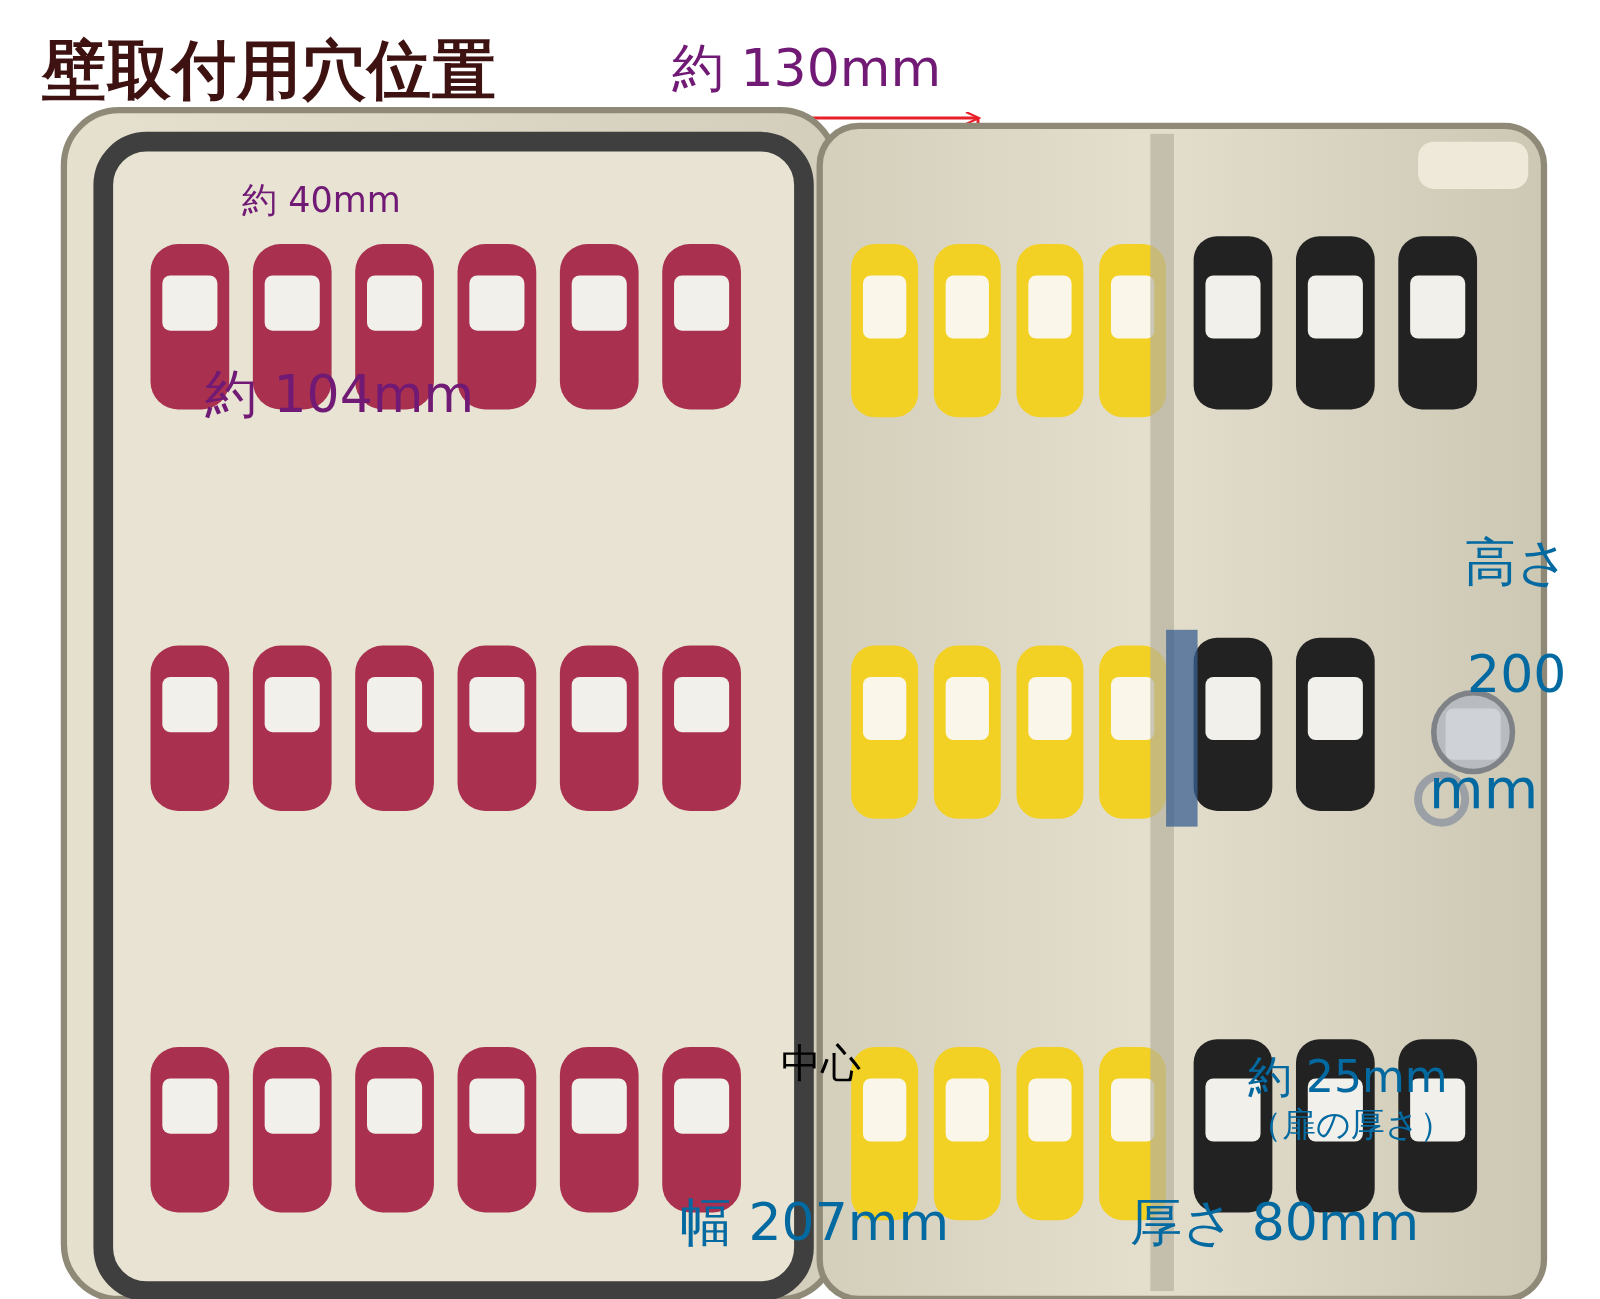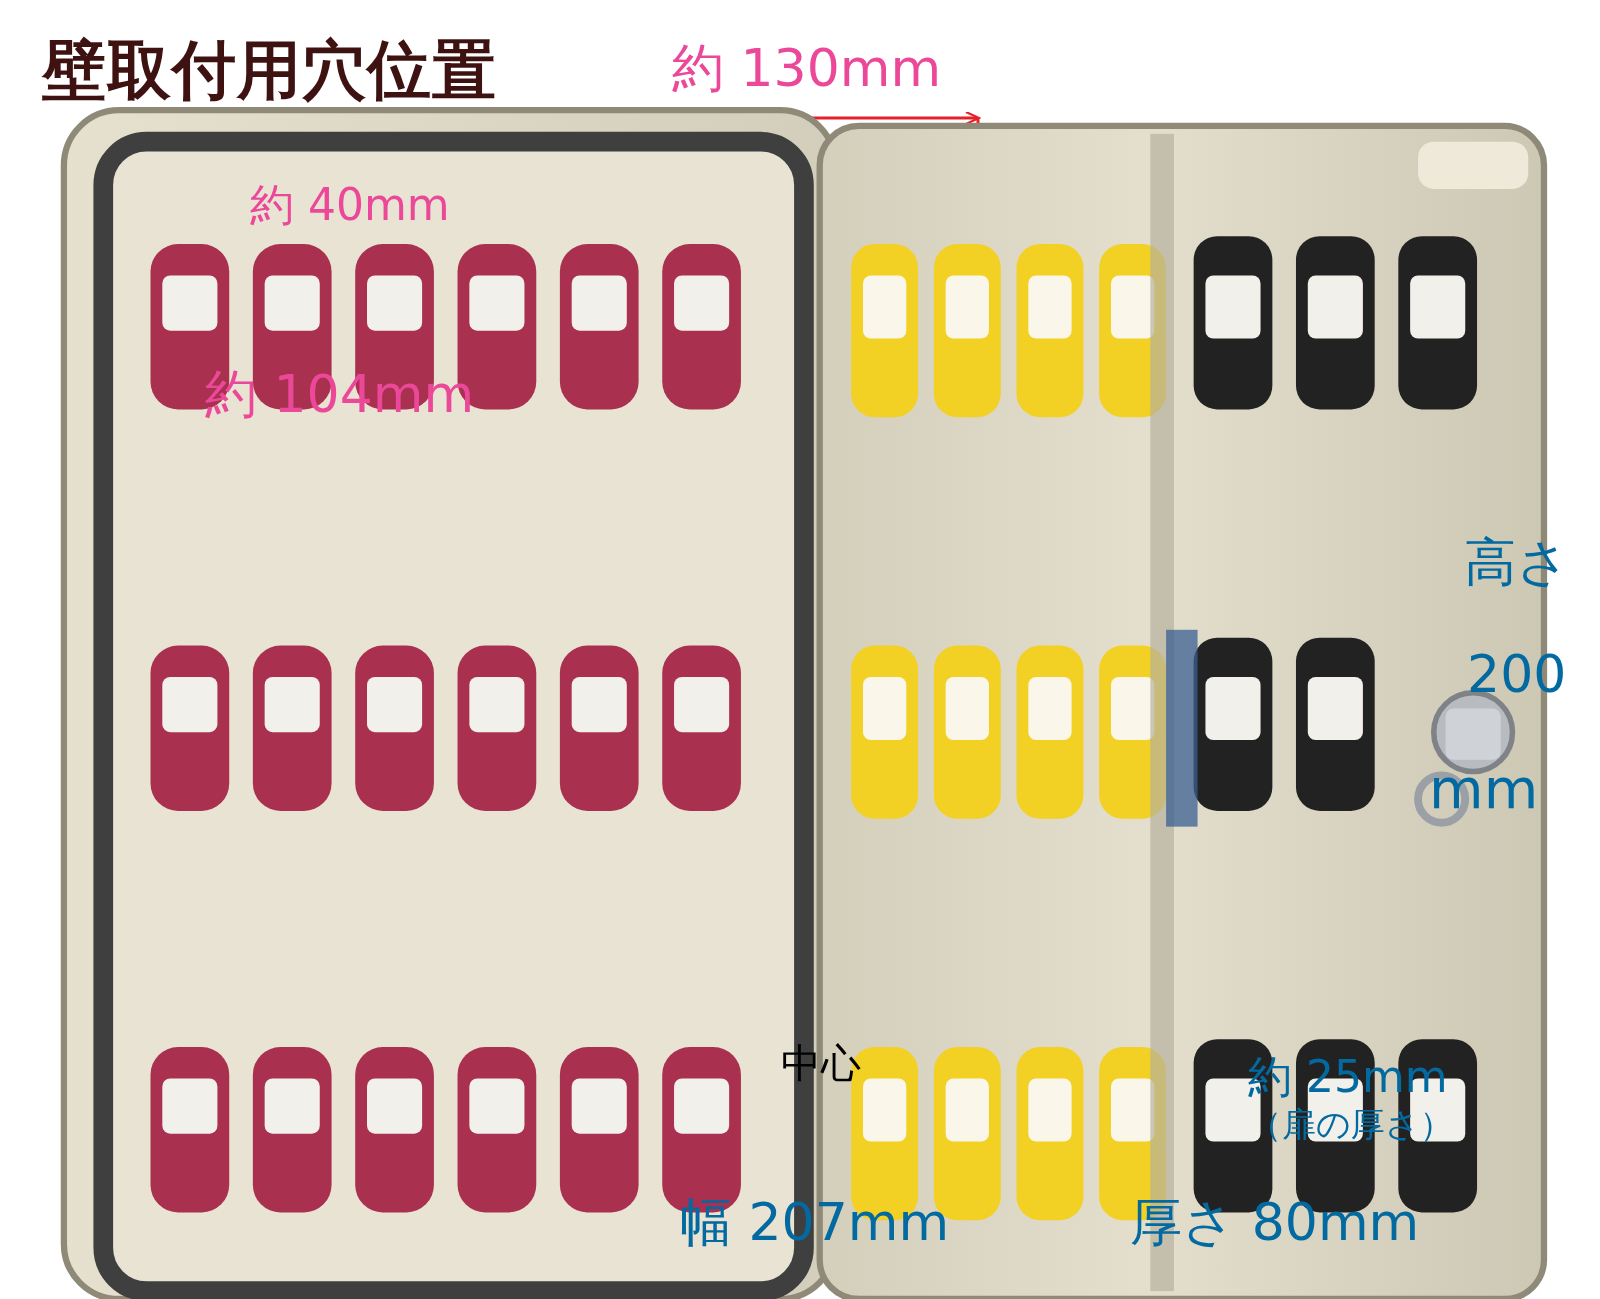--- a/index.html
+++ b/index.html
@@ -26,25 +26,25 @@
   #title{
     left:42px; top:38px;
     font-size:64px;
     font-weight:700;
     color:#3d1210;
     letter-spacing:1px;
   }
 
   
   .red-dim{
-    color:#ec4899;
+    color:#701a75;
     font-weight:400;
   }
   #dim-130{ left:672px; top:42px; font-size:52px; }
-  #dim-40 { left:250px; top:183px; font-size:44px; }
+  #dim-40 { left:242px; top:183px; font-size:35px; }
   #dim-104{ left:205px; top:368px; font-size:52px; }
 
   
   .blue-dim{
     color:#0369a1;
     font-weight:400;
   }
   #dim-height{
     left:1398px; top:478px;
     font-size:52px;

